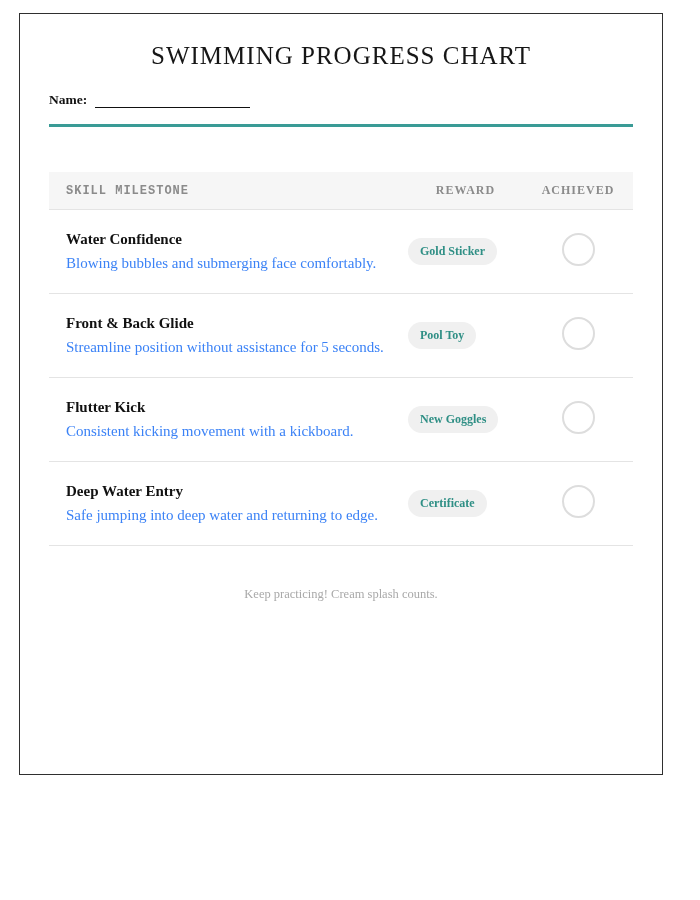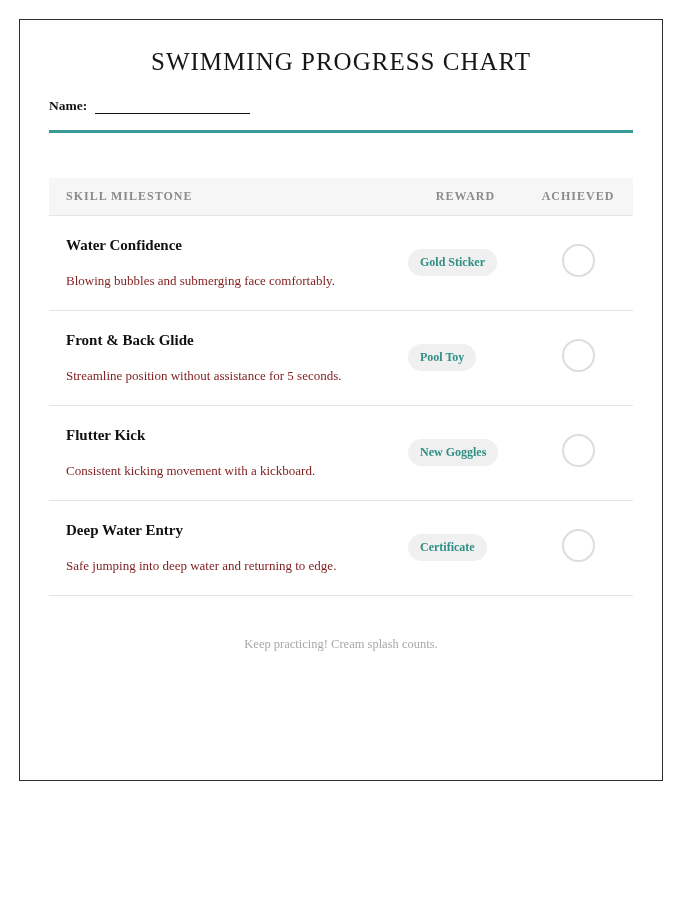--- a/index.html
+++ b/index.html
@@ -3,21 +3,21 @@
 <meta charset="utf-8">
 <style>
   * { margin: 0; padding: 0; box-sizing: border-box; }
   html, body {
     width: 700px; height: 900px;
     background: #ffffff;
     font-family: "Liberation Serif", "DejaVu Serif", serif;
   }
   .doc {
     position: absolute;
-    left: 19px; top: 19px;
+    left: 19px; top: 13px;
     width: 644px; height: 762px;
     border: 1.5px solid var(--border-dark, #2f2f2f);
     background: #ffffff;
     padding: 27px 29px 0 29px;
   }
   .title {
     text-align: center;
     font-size: 25px;
     font-weight: 400;
     letter-spacing: 1px;
@@ -62,42 +62,42 @@
     height: 38px;
     background: var(--head-bg, #f6f6f6);
     border-bottom: 1px solid var(--sep, #e4e4e4);
   }
   .th {
     font-size: 12px;
     font-weight: bold;
     letter-spacing: 1px;
     color: var(--head-text, #8b8b8b);
   }
-  .th.milestone { padding-left: 17px; }
+  .th.milestone { padding-left: 17px; font-family: Liberation Mono, monospace; }
   .th.reward { text-align: center; }
   .th.achieved { text-align: center; }
   .trow {
     display: grid;
     grid-template-columns: 1fr 115px 110px;
     align-items: center;
     padding: 20px 0 21px 0;
     border-bottom: 1px solid var(--sep, #e4e4e4);
   }
   .cell-milestone { padding-left: 17px; }
   .skill-title {
     font-size: 15px;
     font-weight: bold;
     color: #111111;
     line-height: 19px;
   }
   .skill-desc {
-    font-size: 13px;
-    color: #7f1d1d;
+    font-size: 15px;
+    color: #3b82f6;
     line-height: 17px;
-    margin-top: 17px;
+    margin-top: 6px;
   }
   .badge {
     display: inline-block;
     background: var(--badge-bg, #f0f0f0);
     color: var(--badge-text, #2f8f85);
     font-size: 12px;
     font-weight: bold;
     padding: 6px 12px;
     border-radius: 14px;
     white-space: nowrap;

